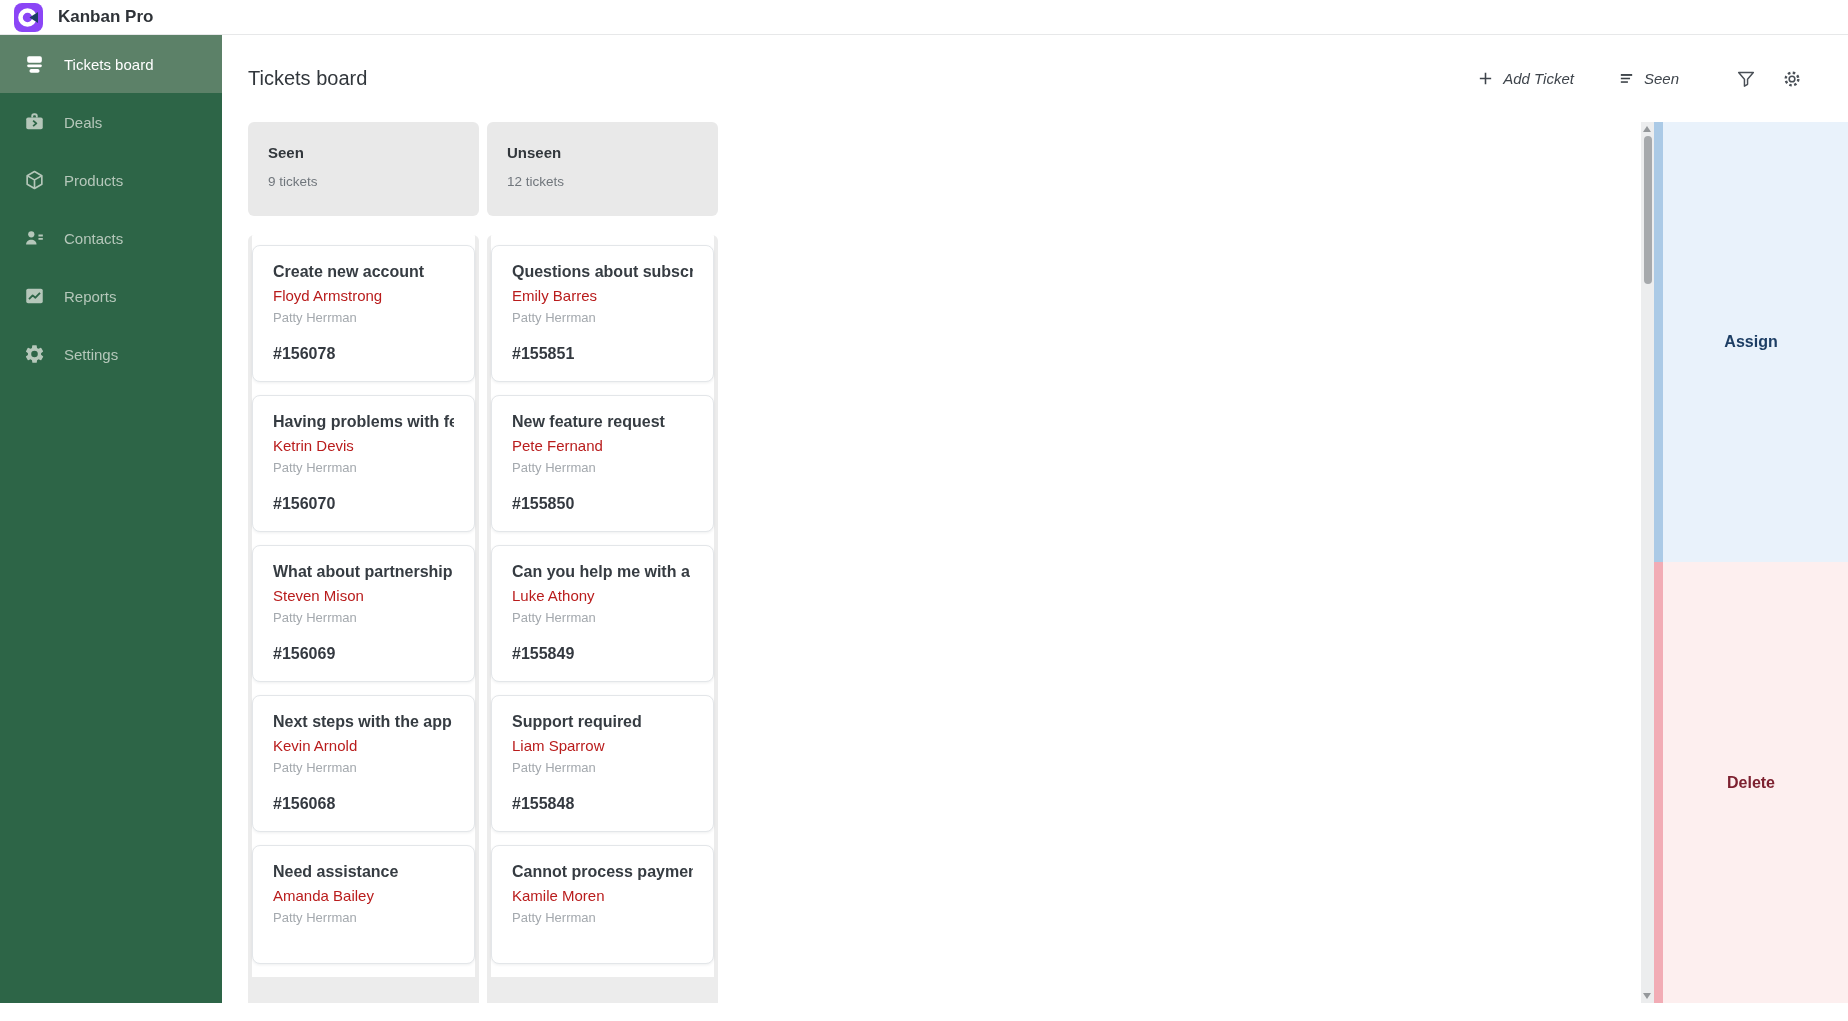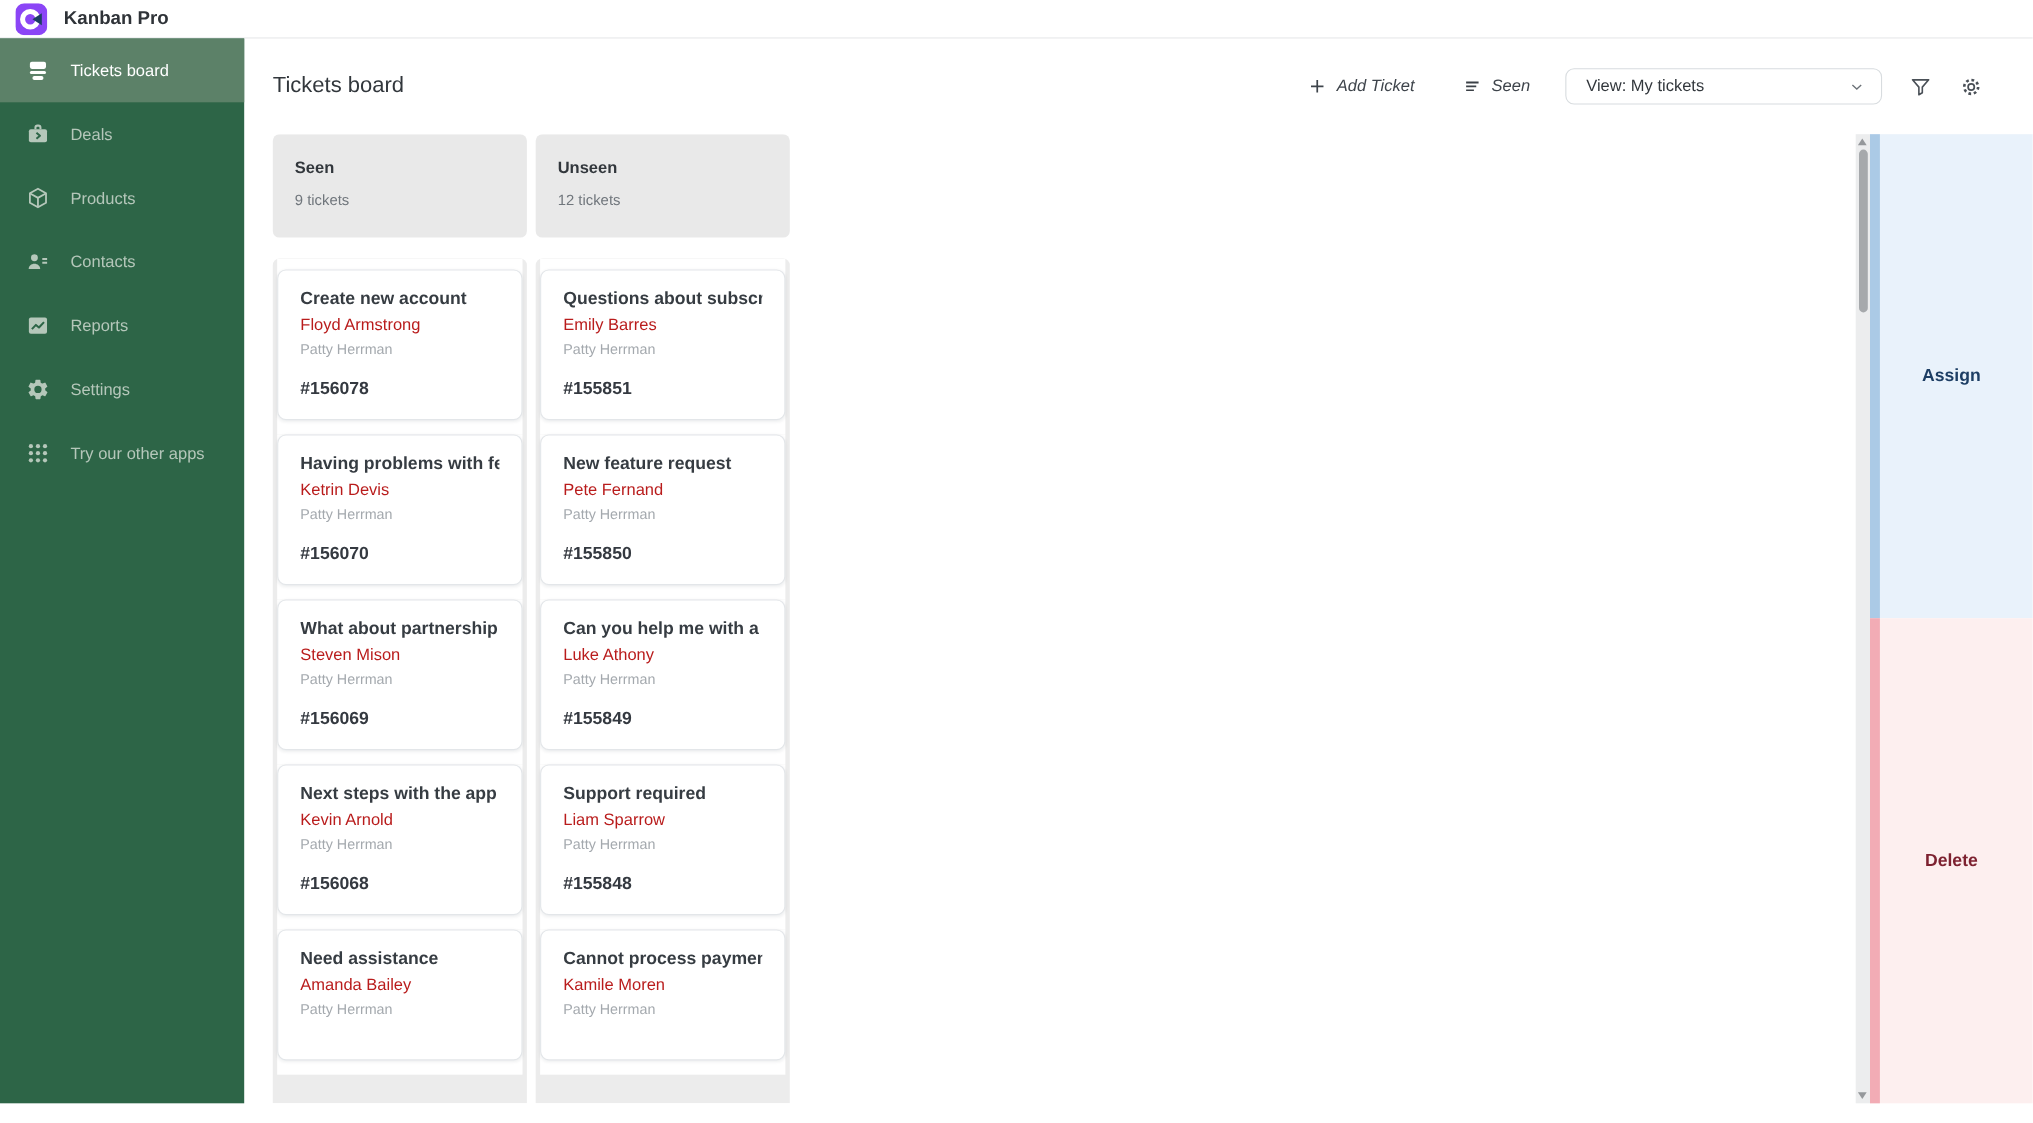--- a/index.html
+++ b/index.html
@@ -104,21 +104,21 @@
     bottom:4px;
     border-left:4.5px solid transparent; border-right:4.5px solid transparent;
     border-top:6px solid #95989b;
   }
   .vscroll .thumb {
     position:absolute; left:2.5px; top:14px; width:8px; height:148px;
     background:#a6a9ac; border-radius:5px; cursor:pointer;
   }
 
   
-  .dropzones { width:148px; flex:0 0 auto; display:flex; flex-direction:column; }
+  .dropzones { width:194px; flex:0 0 auto; display:flex; flex-direction:column; }
   .zone { position:relative; display:flex; align-items:center; justify-content:center; }
   .zone::before {
     content:""; position:absolute; left:0; top:0; bottom:0; width:9px;
   }
   .zone-assign { height:440px; background:#e9f2fb; }
   .zone-assign::before { background:#abcae6; }
   .zone-assign .zone-label { color:#1d3e64; }
   .zone-delete { flex:1 1 auto; background:#fdefef; }
   .zone-delete::before { background:#f2acb5; }
   .zone-delete .zone-label { color:#7d2130; }
@@ -193,38 +193,20 @@
           <span class="lbl">Reports</span>
         </div>
         <div class="side-item">
           <span class="ic">
             <svg width="23" height="22" viewBox="0 0 24 24">
               <path fill="currentColor" d="M19.14 12.94c.04-.3.06-.61.06-.94s-.02-.64-.07-.94l2.03-1.58a.5.5 0 0 0 .12-.64l-1.92-3.32a.5.5 0 0 0-.61-.22l-2.39.96a7.3 7.3 0 0 0-1.62-.94l-.36-2.54a.5.5 0 0 0-.5-.42h-3.84a.5.5 0 0 0-.5.42l-.36 2.54c-.59.24-1.13.56-1.62.94l-2.39-.96a.5.5 0 0 0-.61.22L2.74 8.87a.5.5 0 0 0 .12.64l2.03 1.58c-.05.3-.09.63-.09.94s.02.64.07.94l-2.03 1.58a.5.5 0 0 0-.12.64l1.92 3.32c.12.22.39.3.61.22l2.39-.96c.5.38 1.03.7 1.62.94l.36 2.54c.05.24.25.42.5.42h3.84c.25 0 .46-.18.5-.42l.36-2.54c.59-.24 1.13-.56 1.62-.94l2.39.96c.23.09.49 0 .61-.22l1.92-3.32a.5.5 0 0 0-.12-.64zM12 15.6a3.6 3.6 0 1 1 0-7.2 3.6 3.6 0 0 1 0 7.2z"></path>
             </svg>
           </span>
           <span class="lbl">Settings</span>
         </div>
-        <div class="side-item">
-          <span class="ic">
-            <svg width="23" height="22" viewBox="0 0 24 24">
-              <g fill="currentColor">
-                <circle cx="5" cy="5" r="2.1"></circle>
-                <circle cx="12" cy="5" r="2.1"></circle>
-                <circle cx="19" cy="5" r="2.1"></circle>
-                <circle cx="5" cy="12" r="2.1"></circle>
-                <circle cx="12" cy="12" r="2.1"></circle>
-                <circle cx="19" cy="12" r="2.1"></circle>
-                <circle cx="5" cy="19" r="2.1"></circle>
-                <circle cx="12" cy="19" r="2.1"></circle>
-                <circle cx="19" cy="19" r="2.1"></circle>
-              </g>
-            </svg>
-          </span>
-          <span class="lbl">Try our other apps</span>
-        </div>
       </div>
     <div class="side-spacer"></div>
   </nav>
 
   <main class="main">
     <div class="main-header">
       <span class="page-title">Tickets board</span>
       <div class="hdr-controls">
         <button class="hdr-btn btn-add">
           <span class="bic">
@@ -237,28 +219,20 @@
         <button class="hdr-btn btn-seen">
           <span class="bic">
             <svg width="17" height="17" viewBox="0 0 24 24">
               <path d="M4 7h16" stroke="#3a4046" stroke-width="2.6" fill="none"></path>
               <path d="M4 12h13" stroke="#3a4046" stroke-width="2.2" fill="none"></path>
               <path d="M4 17h10" stroke="#3a4046" stroke-width="2.2" fill="none"></path>
             </svg>
           </span>
           <span>Seen</span>
         </button>
-        <div class="view-select">
-          <span>View: My tickets</span>
-          <span class="chev">
-            <svg width="16" height="16" viewBox="0 0 24 24">
-                <path d="M6 9.5 L12 15 L18 9.5" stroke="#6b7177" stroke-width="1.8" fill="none"></path>
-              </svg>
-          </span>
-        </div>
         <button class="icon-btn">
           <svg width="22" height="22" viewBox="0 0 24 24">
             <path d="M4 5h16l-6.3 7.2v5.6l-3.4 2v-7.6z" stroke="#4a5057" stroke-width="1.6" fill="none" stroke-linejoin="round"></path>
           </svg>
         </button>
         <button class="icon-btn">
           <svg width="22" height="22" viewBox="0 0 24 24">
             <circle cx="12" cy="12" r="3.1" fill="none" stroke="#4a5057" stroke-width="1.7"></circle>
             <circle cx="12" cy="12" r="6.9" fill="none" stroke="#4a5057" stroke-width="2.6" stroke-dasharray="2.75 2.67"></circle>
           </svg>

